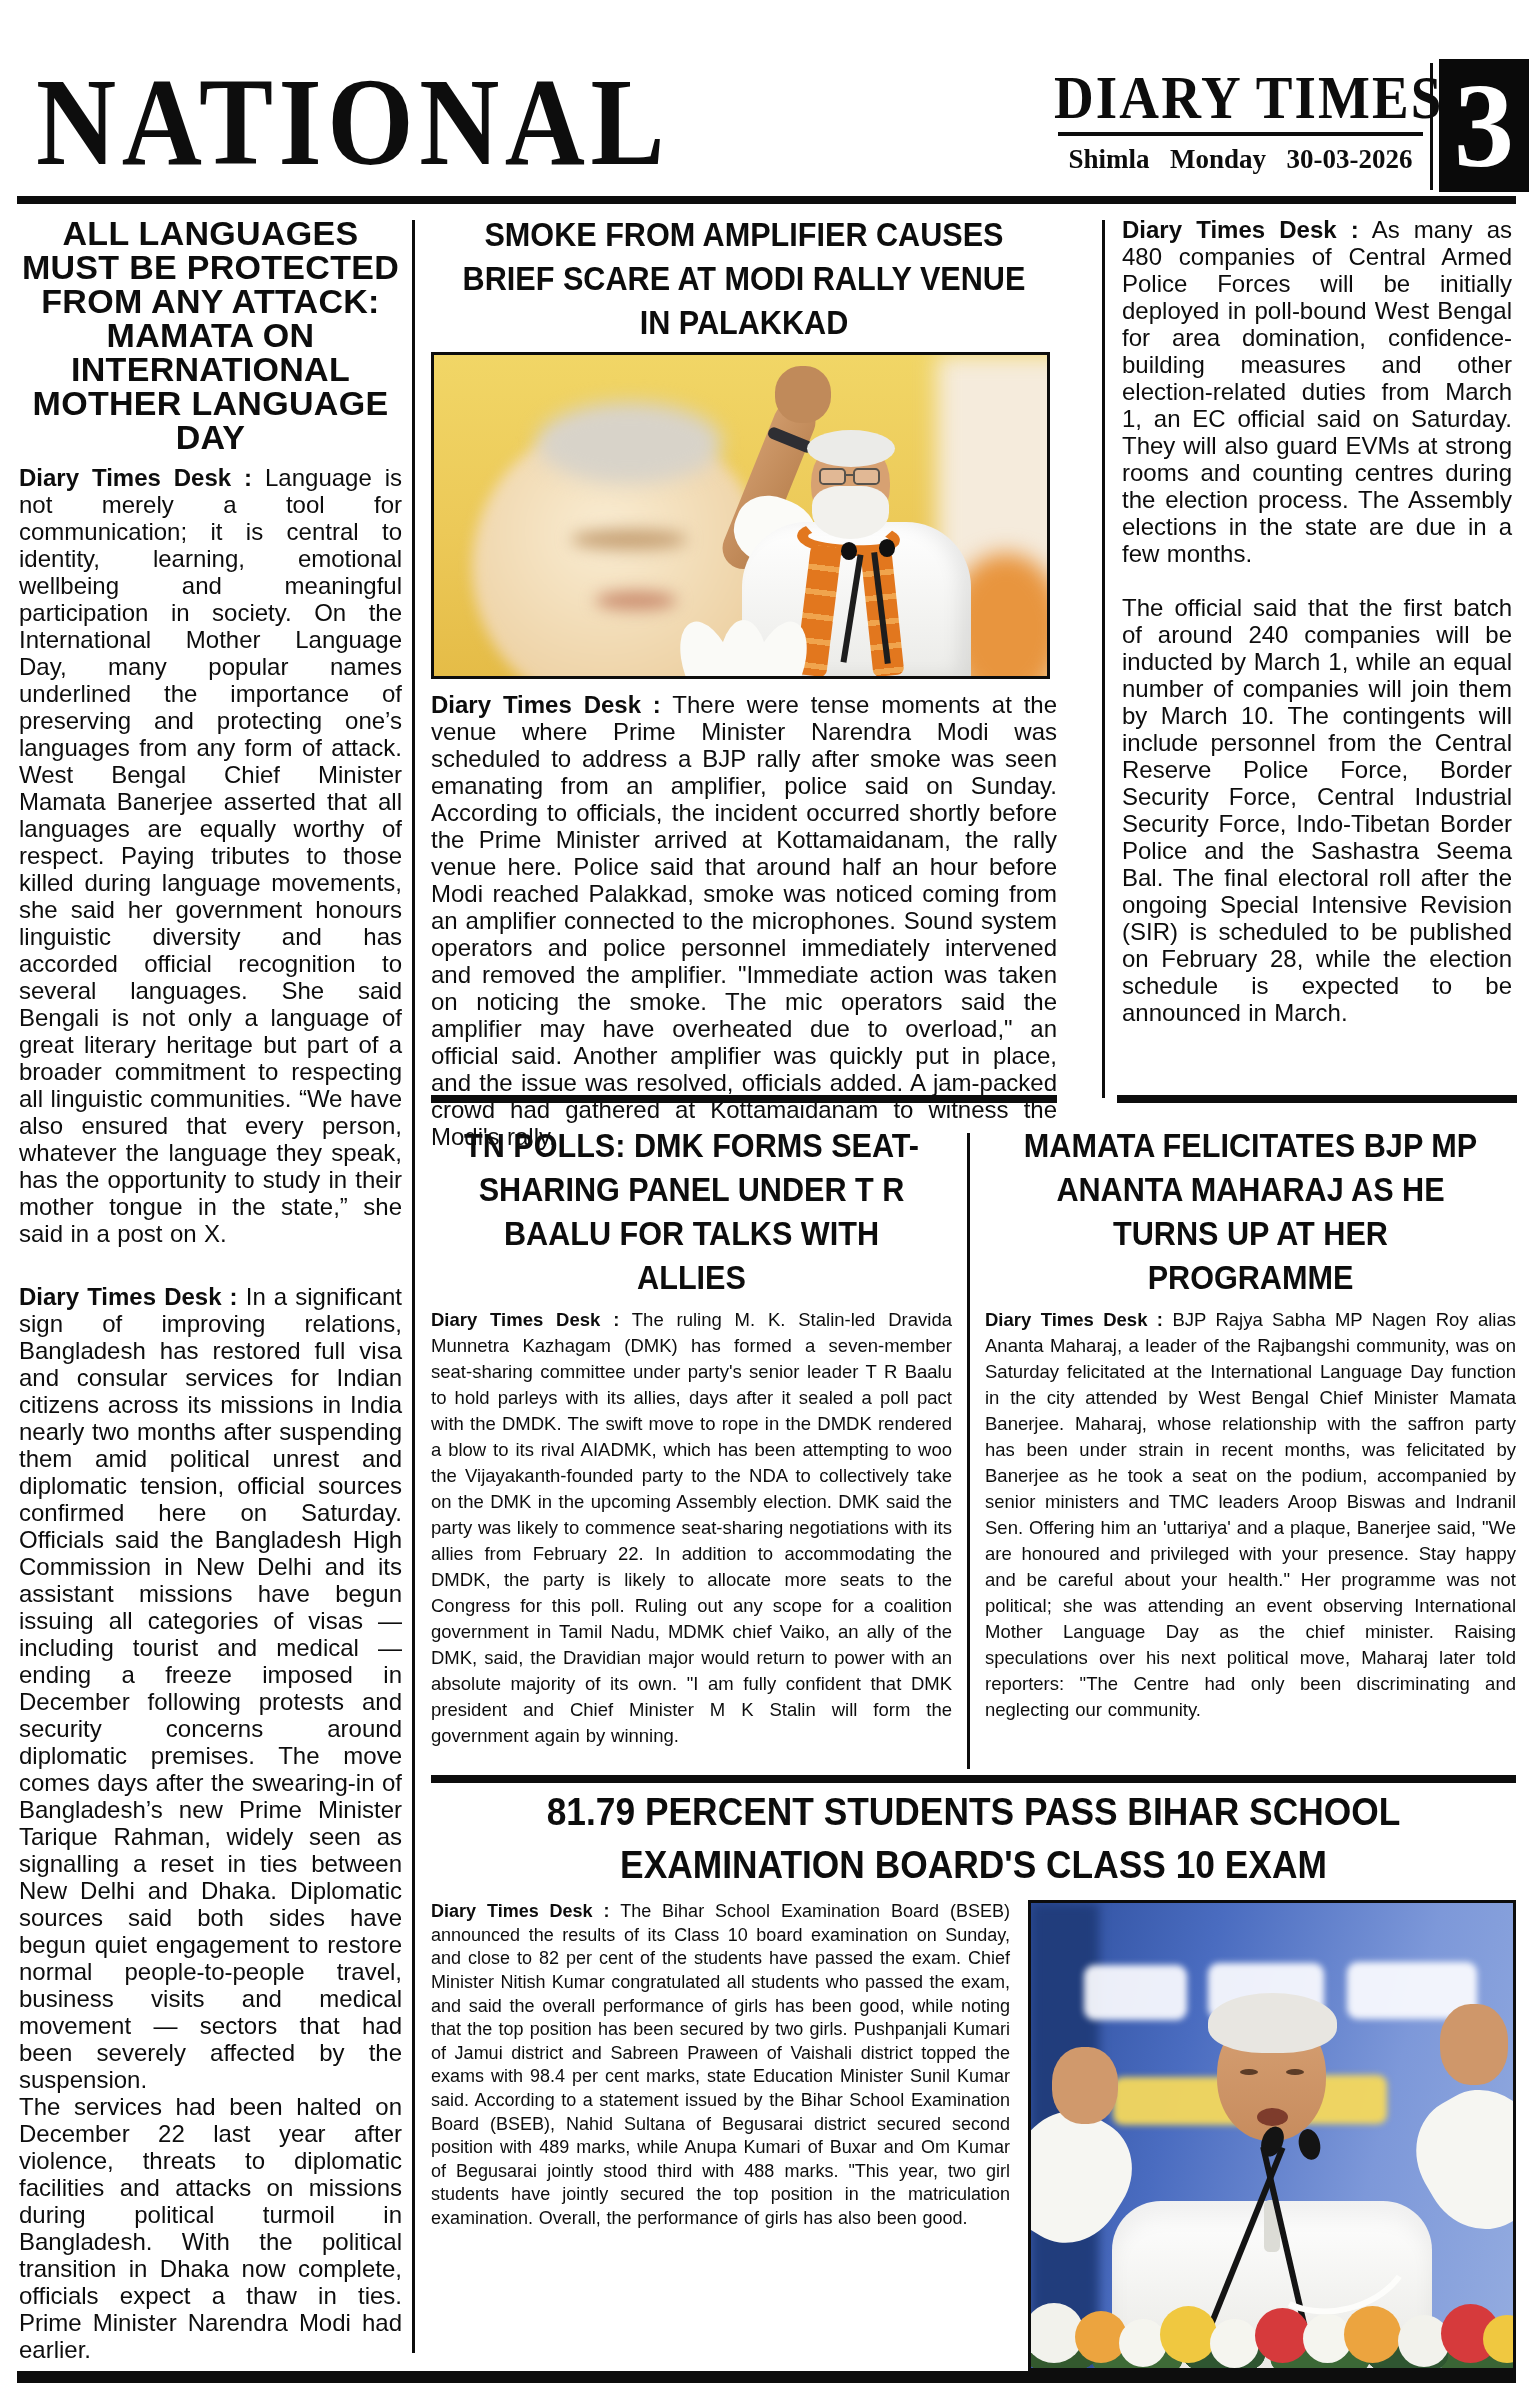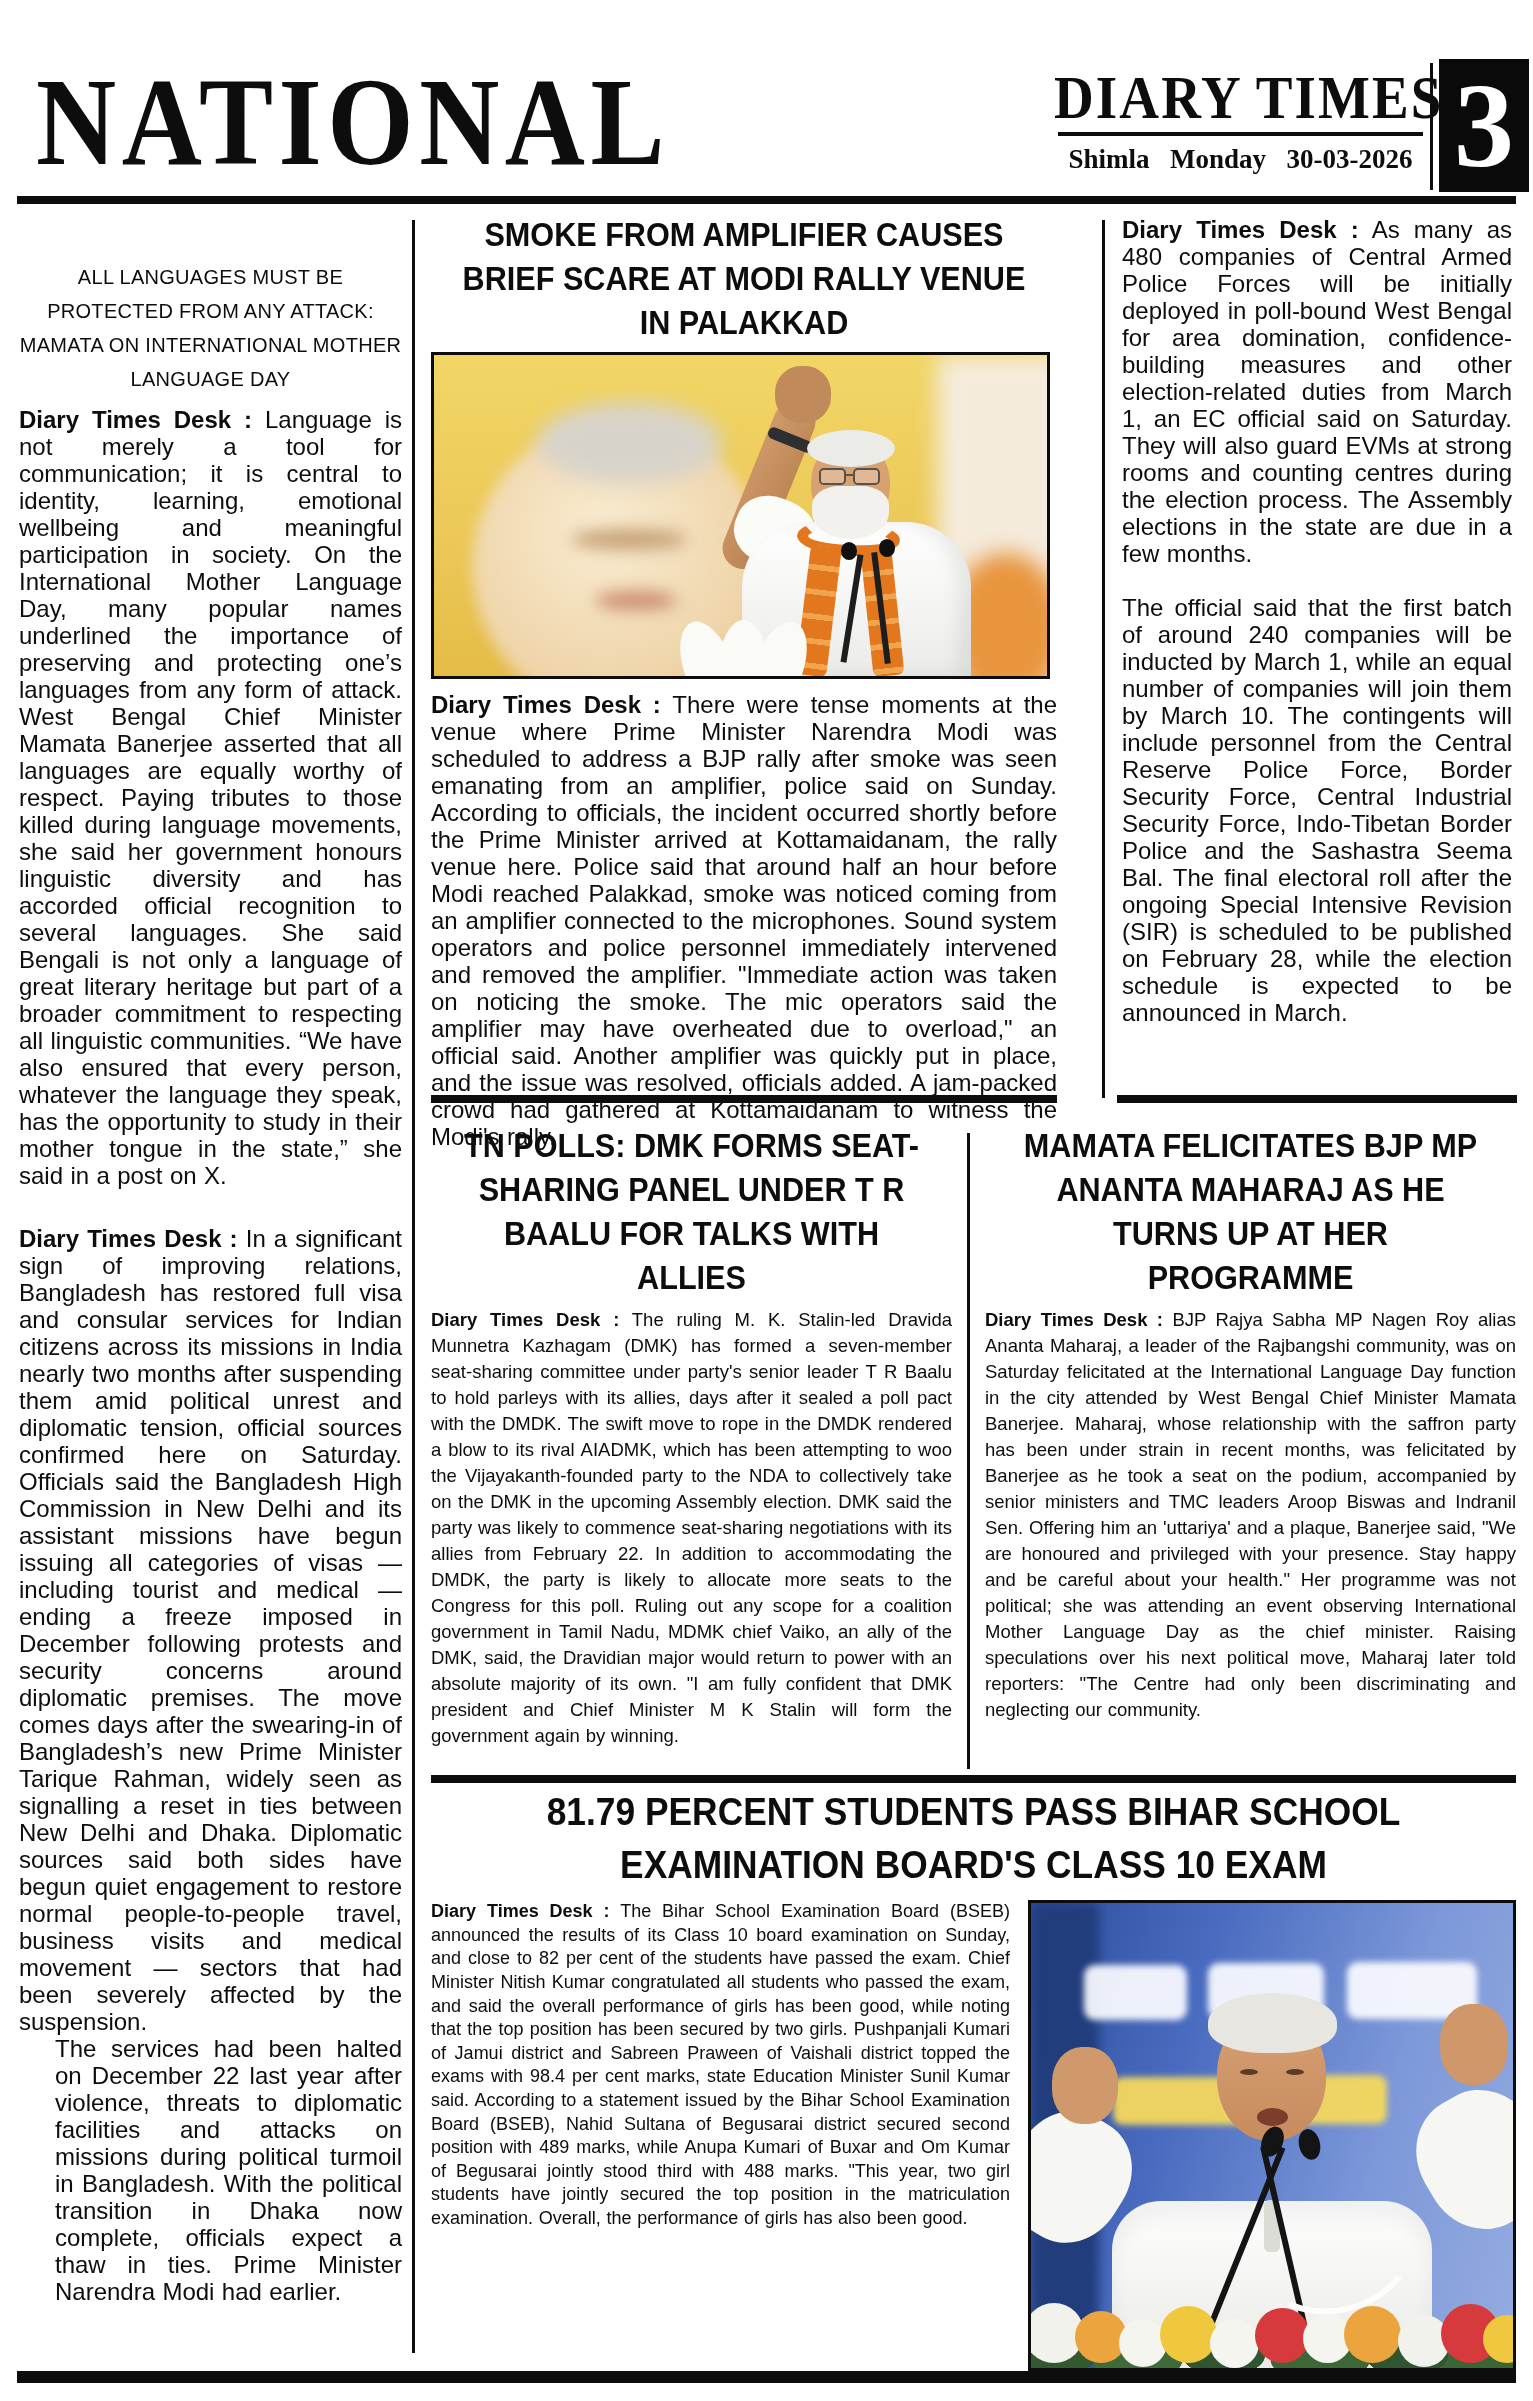--- a/index.html
+++ b/index.html
@@ -46,36 +46,36 @@
   .col { position:absolute; }
   #col-left      { left:19px;   top:216px;  width:383px; }
   #col-mid-top   { left:431px;  top:212px;  width:626px; }
   #col-right-top { left:1122px; top:216px;  width:390px; }
   #col-mid-low   { left:431px;  top:1123px; width:521px; }
   #col-right-low { left:985px; top:1123px; width:531px; }
   #col-bottom    { left:431px;  top:1786px; width:1085px; }
 
   
   .h-std {
-    font-size:20px; line-height:34px; font-weight:400; text-align:center;
-    letter-spacing:0.3px; margin-bottom:9.6px;margin-top:44px;
+    font-size:34px; line-height:34px; font-weight:700; text-align:center;
+    letter-spacing:0.3px; margin-bottom:9.6px;
   }
   .h-cond {
     font-size:34px; line-height:44px; font-weight:800; text-align:center;
     transform:scaleX(.9); transform-origin:center top; margin-bottom:8.2px; white-space:normal;
   }
   .h-bottom-title {
     font-size:38px; line-height:53px; font-weight:800; text-align:center;
     transform:scaleX(.93); transform-origin:center top; margin-bottom:8.2px;
   }
   .body-txt { font-size:24px; line-height:27px; text-align:justify; }
   .body-txt.small { font-size:18.5px; line-height:26px; }
   .body-txt.tiny  { font-size:18px; line-height:23.6px; }
   .body-txt p + p.gap   { margin-top:27px; }
-  .body-txt p + p.nogap { margin-top:0;margin-left:36px; }
+  .body-txt p + p.nogap { margin-top:0; }
   .desk { font-weight:800; }
   .art-gap { margin-top:36px; }
 
   
   #bihar-row { display:flex; gap:18px; align-items:flex-start; }
   #bihar-body { width:579px; }
 
   
   .photo-frame { border:3.4px solid #0d0d0d; background:#ddd; position:relative; overflow:hidden; }
   #modi-photo  { width:619px; height:327px; margin:6.8px 0 12.3px 0; }

